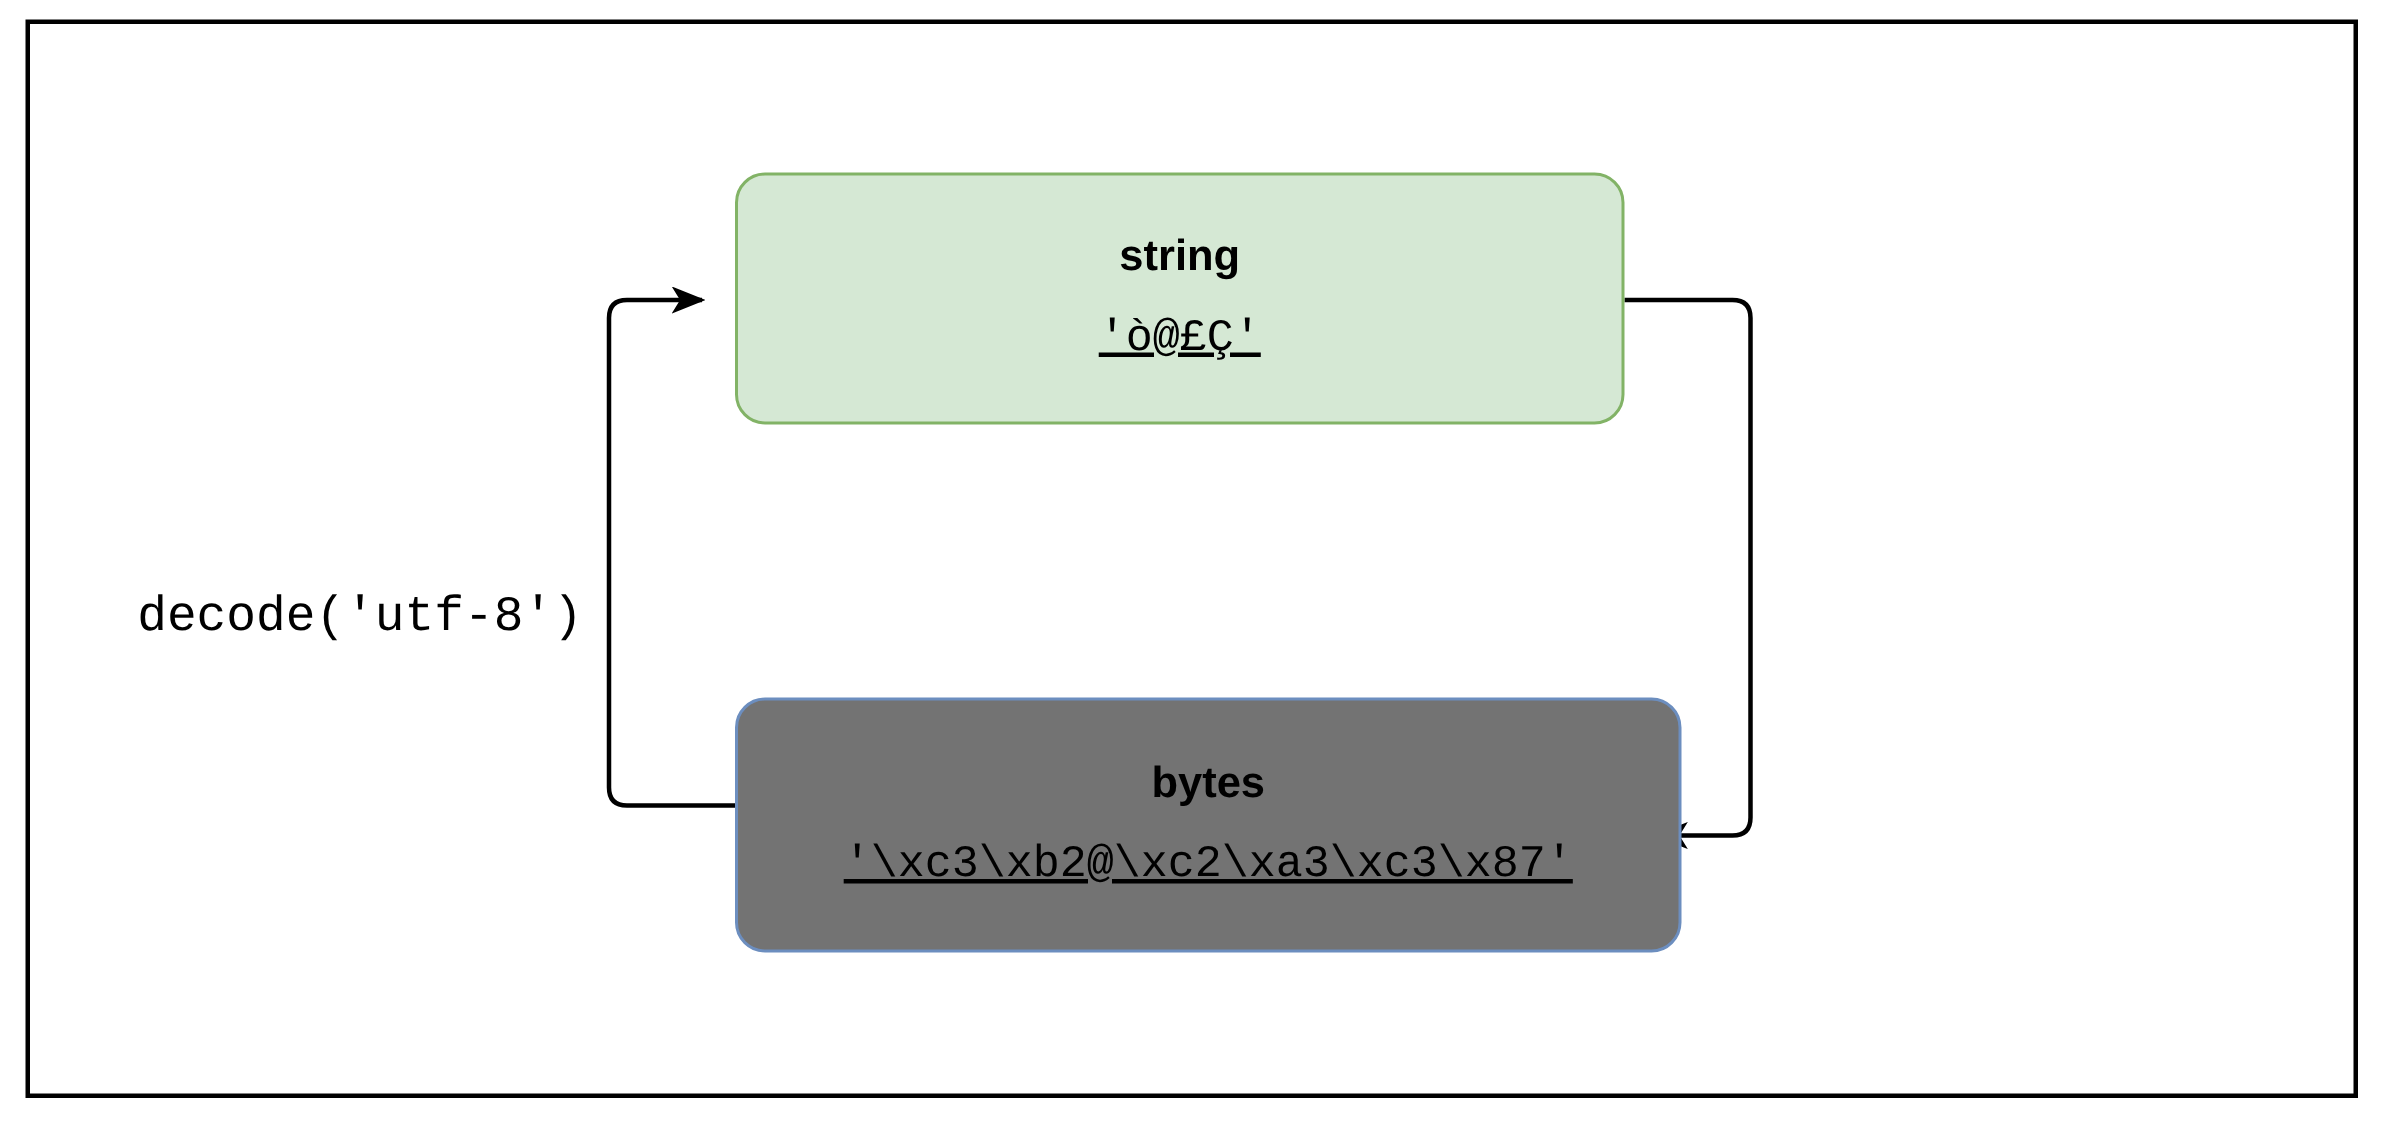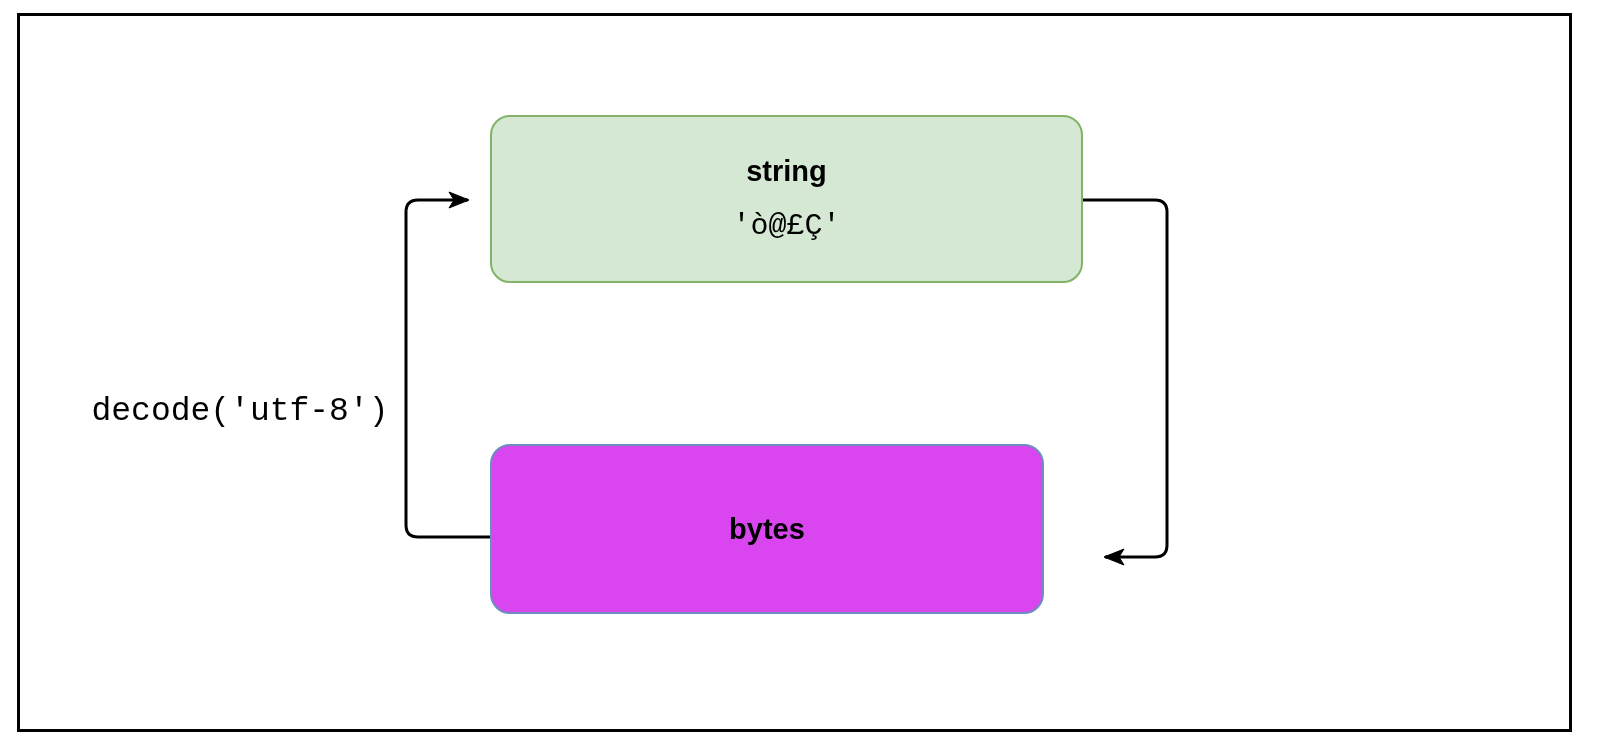--- a/index.html
+++ b/index.html
@@ -46,42 +46,43 @@
   .node-string {
     left: 490px;
     top: 115px;
     width: 593px;
     height: 168px;
     background: #d5e8d4;
     border-color: #82b366;
   }
   .node-bytes {
     left: 490px;
-    top: 444px;
-    width: 554px;
+    top: 465px;
+    width: 631px;
     height: 170px;
-    background: #d946ef;
+    background: #737373;
     border-color: #6c8ebf;
   }
   .node-title {
     font-weight: bold;
     font-size: 29px;
     line-height: 34px;
     color: #000000;
     text-align: center;
   }
   .mono {
     font-family: "Liberation Mono", "DejaVu Sans Mono", monospace;
     color: #000000;
   }
   .node-value {
     font-size: 30px;
     line-height: 36px;
     text-align: right;
     white-space: pre;
+    text-decoration: underline;
   }
   .edge-label {
     position: absolute;
     font-size: 33px;
     line-height: 36px;
     text-align: center;
     white-space: pre;
   }
   .label-decode {
     left: 75px;
@@ -114,18 +115,19 @@
     <path d="M 1083 200 L 1155 200 Q 1167 200 1167 212 L 1167 545 Q 1167 557 1155 557 L 1105 557" fill="none" stroke="#000000" stroke-width="3" marker-end="url(#arrowhead)"></path>
   </svg>
 
   <div class="node node-string">
     <div class="node-title">string</div>
     <div class="node-value mono">'ò@£Ç'</div>
   </div>
 
   <div class="node node-bytes">
     <div class="node-title">bytes</div>
+    <div class="node-value mono">'\xc3\xb2@\xc2\xa3\xc3\x87'</div>
   </div>
 
   <div class="edge-label mono label-decode">decode('utf-8')</div>
 
 
 </div>
 
 </body></html>

